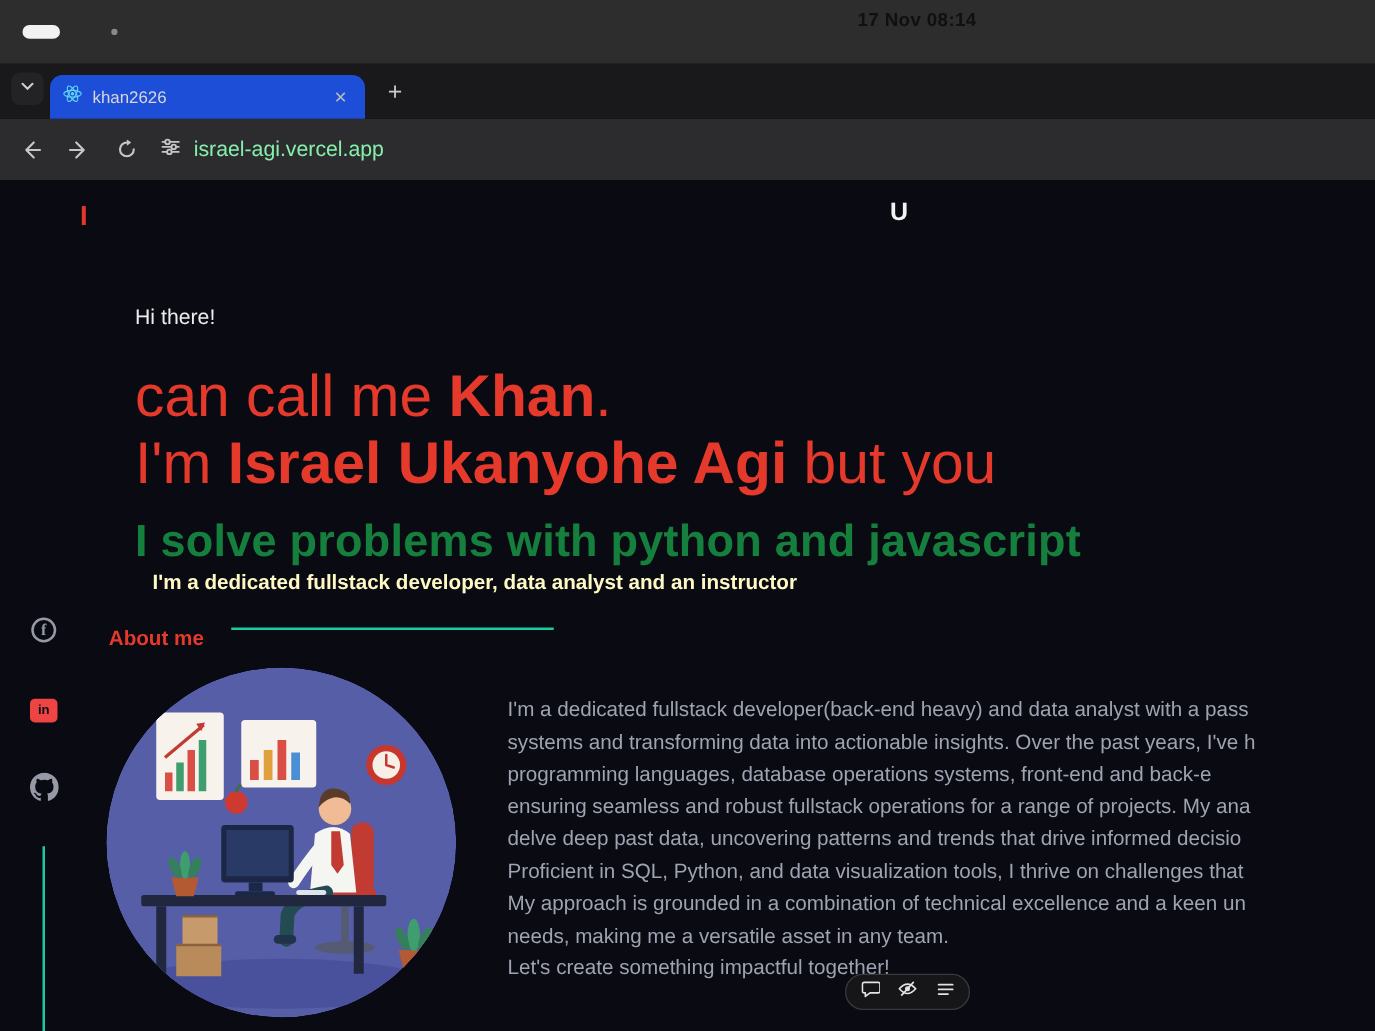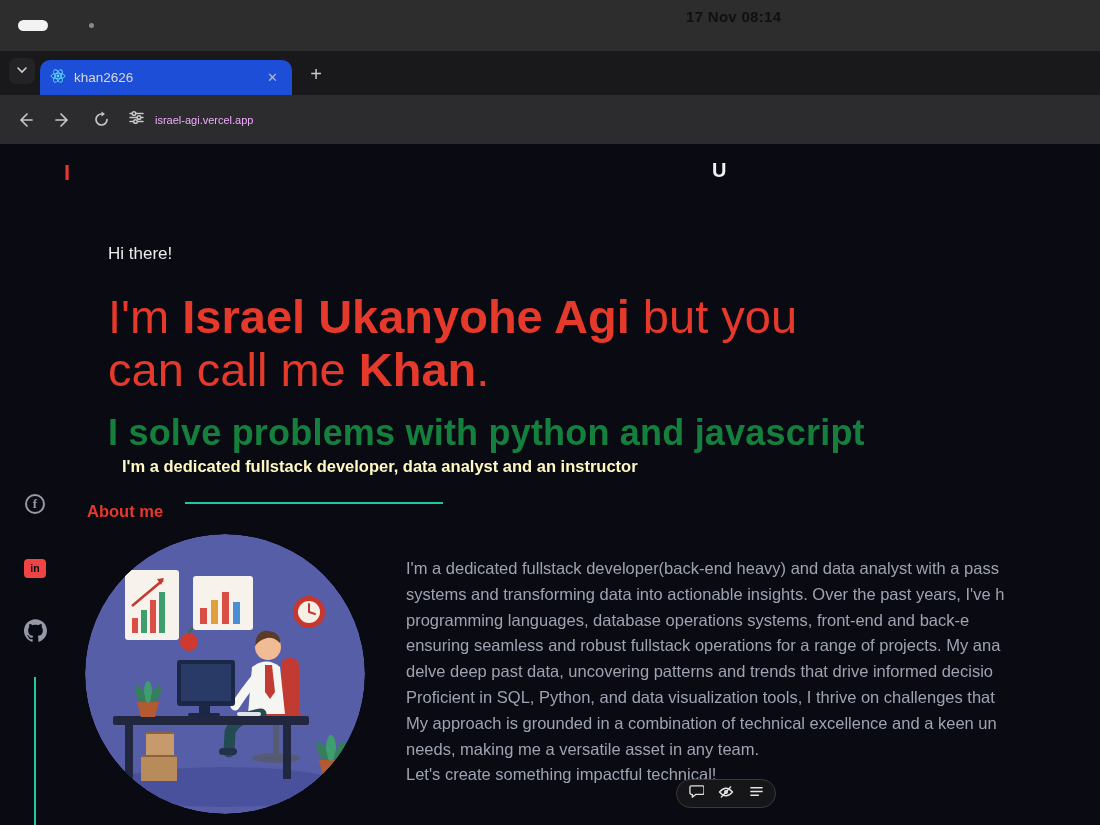--- a/index.html
+++ b/index.html
@@ -21,21 +21,21 @@
   .tab-title { color:#d8d8da; font-size:13.5px; flex:1; white-space:nowrap; overflow:hidden; }
   .tab-close { color:#b9b9bc; font-size:13px; cursor:pointer; padding:2px 4px; }
   .newtab-btn { position:absolute; left:304px; bottom:7px; color:#c9c9cc; font-size:20px; line-height:20px;
     width:24px; height:24px; text-align:center; cursor:pointer; }
 
   
   .toolbar { height:49px; background:#2c2c2f; display:flex; align-items:center; }
   .nav-ic { width:38px; height:38px; display:flex; align-items:center; justify-content:center; cursor:pointer; }
   .nav-ic svg { display:block; }
   .url-box { display:flex; align-items:center; gap:10px; margin-left:8px; }
-  .url-text { color:#f0abfc; font-size:11px; }
+  .url-text { color:#86efac; font-size:17px; }
 
   
   .page { position:relative; height:698px; background:#0a0a13; overflow:hidden; }
   .logo { position:absolute; left:64px; top:16px; color:#e5372a; font-size:22px; font-weight:800; }
   .nav-letter { position:absolute; left:712px; top:15px; color:#f2f2f2; font-size:20px; font-weight:800; }
 
   .greeting { position:absolute; left:108px; top:100px; color:#ececec; font-size:17px; }
 
   .hero { position:absolute; left:108px; top:146px; color:#e5392b; font-size:47px; line-height:53px; font-weight:500; }
   .hero b { font-weight:800; }
@@ -138,22 +138,22 @@
 </div>
 
 <div class="page">
 
   <div class="logo">I</div>
   <div class="nav-letter">U</div>
 
   <div class="greeting">Hi there!</div>
 
   <div class="hero">
+    <div><span>can call me </span><b>Khan</b><span>.</span></div>
     <div><span>I'm </span><b>Israel Ukanyohe Agi</b><span> but you</span></div>
-    <div><span>can call me </span><b>Khan</b><span>.</span></div>
   </div>
 
   <div class="tagline">I solve problems with python and javascript</div>
   <div class="subtitle">I'm a dedicated fullstack developer, data analyst and an instructor</div>
 
   <div class="about-row">
     <span class="about-heading">About me</span>
     <span class="about-rule"></span>
   </div>
 
@@ -248,21 +248,21 @@
 
   <div class="about-text">
     <div>I'm a dedicated fullstack developer(back-end heavy) and data analyst with a pass</div>
     <div>systems and transforming data into actionable insights. Over the past years, I've h</div>
     <div>programming languages, database operations systems, front-end and back-e</div>
     <div>ensuring seamless and robust fullstack operations for a range of projects. My ana</div>
     <div>delve deep past data, uncovering patterns and trends that drive informed decisio</div>
     <div>Proficient in SQL, Python, and data visualization tools, I thrive on challenges that</div>
     <div>My approach is grounded in a combination of technical excellence and a keen un</div>
     <div>needs, making me a versatile asset in any team.</div>
-    <div>Let's create something impactful technical!</div>
+    <div>Let's create something impactful together!</div>
   </div>
 
   <div class="vercel-pill">
     <div class="pill-ic">
       <span>
         <svg width="15" height="15" viewBox="0 0 16 16">
             <path d="M2 3 h12 a1.5 1.5 0 0 1 1.5 1.5 v6 a1.5 1.5 0 0 1 -1.5 1.5 h-7 l-4 3 v-3 h-1 a1.5 1.5 0 0 1 -1.5 -1.5 v-6 A1.5 1.5 0 0 1 2 3 z" transform="translate(0.5 -1)" fill="none" stroke="#e3e3e6" stroke-width="1.4" stroke-linejoin="round"></path>
           </svg>
       </span>
     </div>

